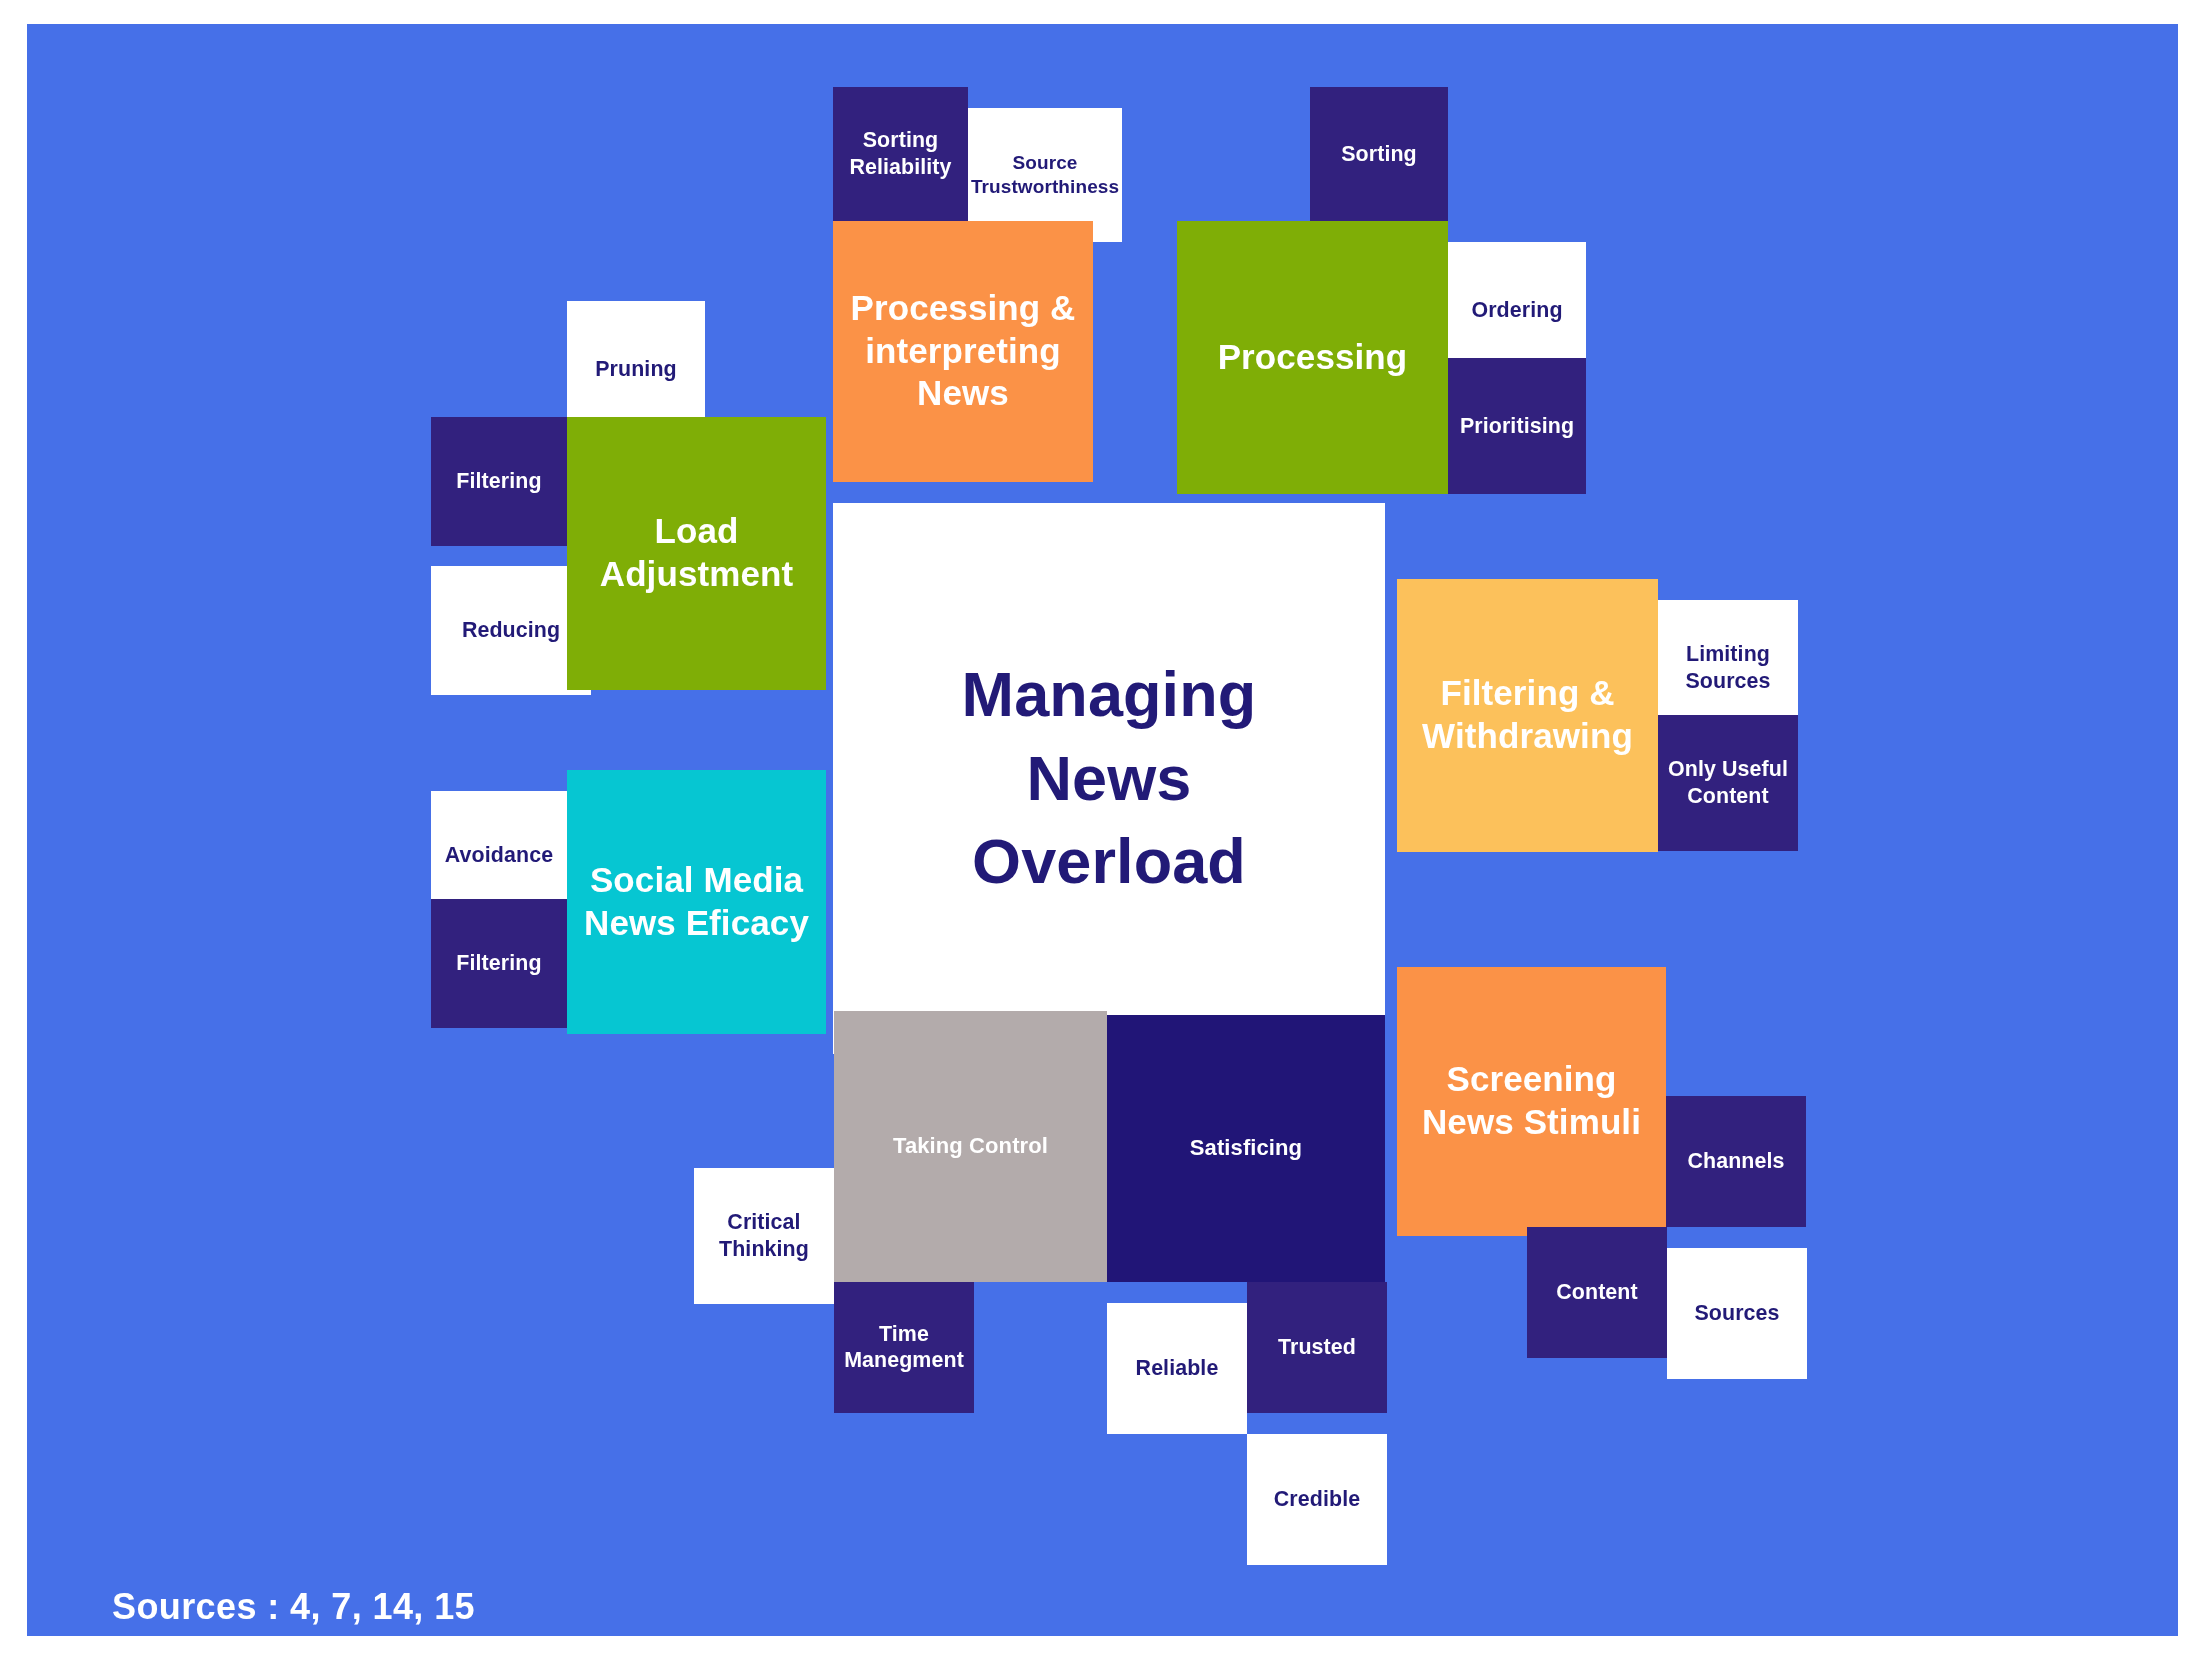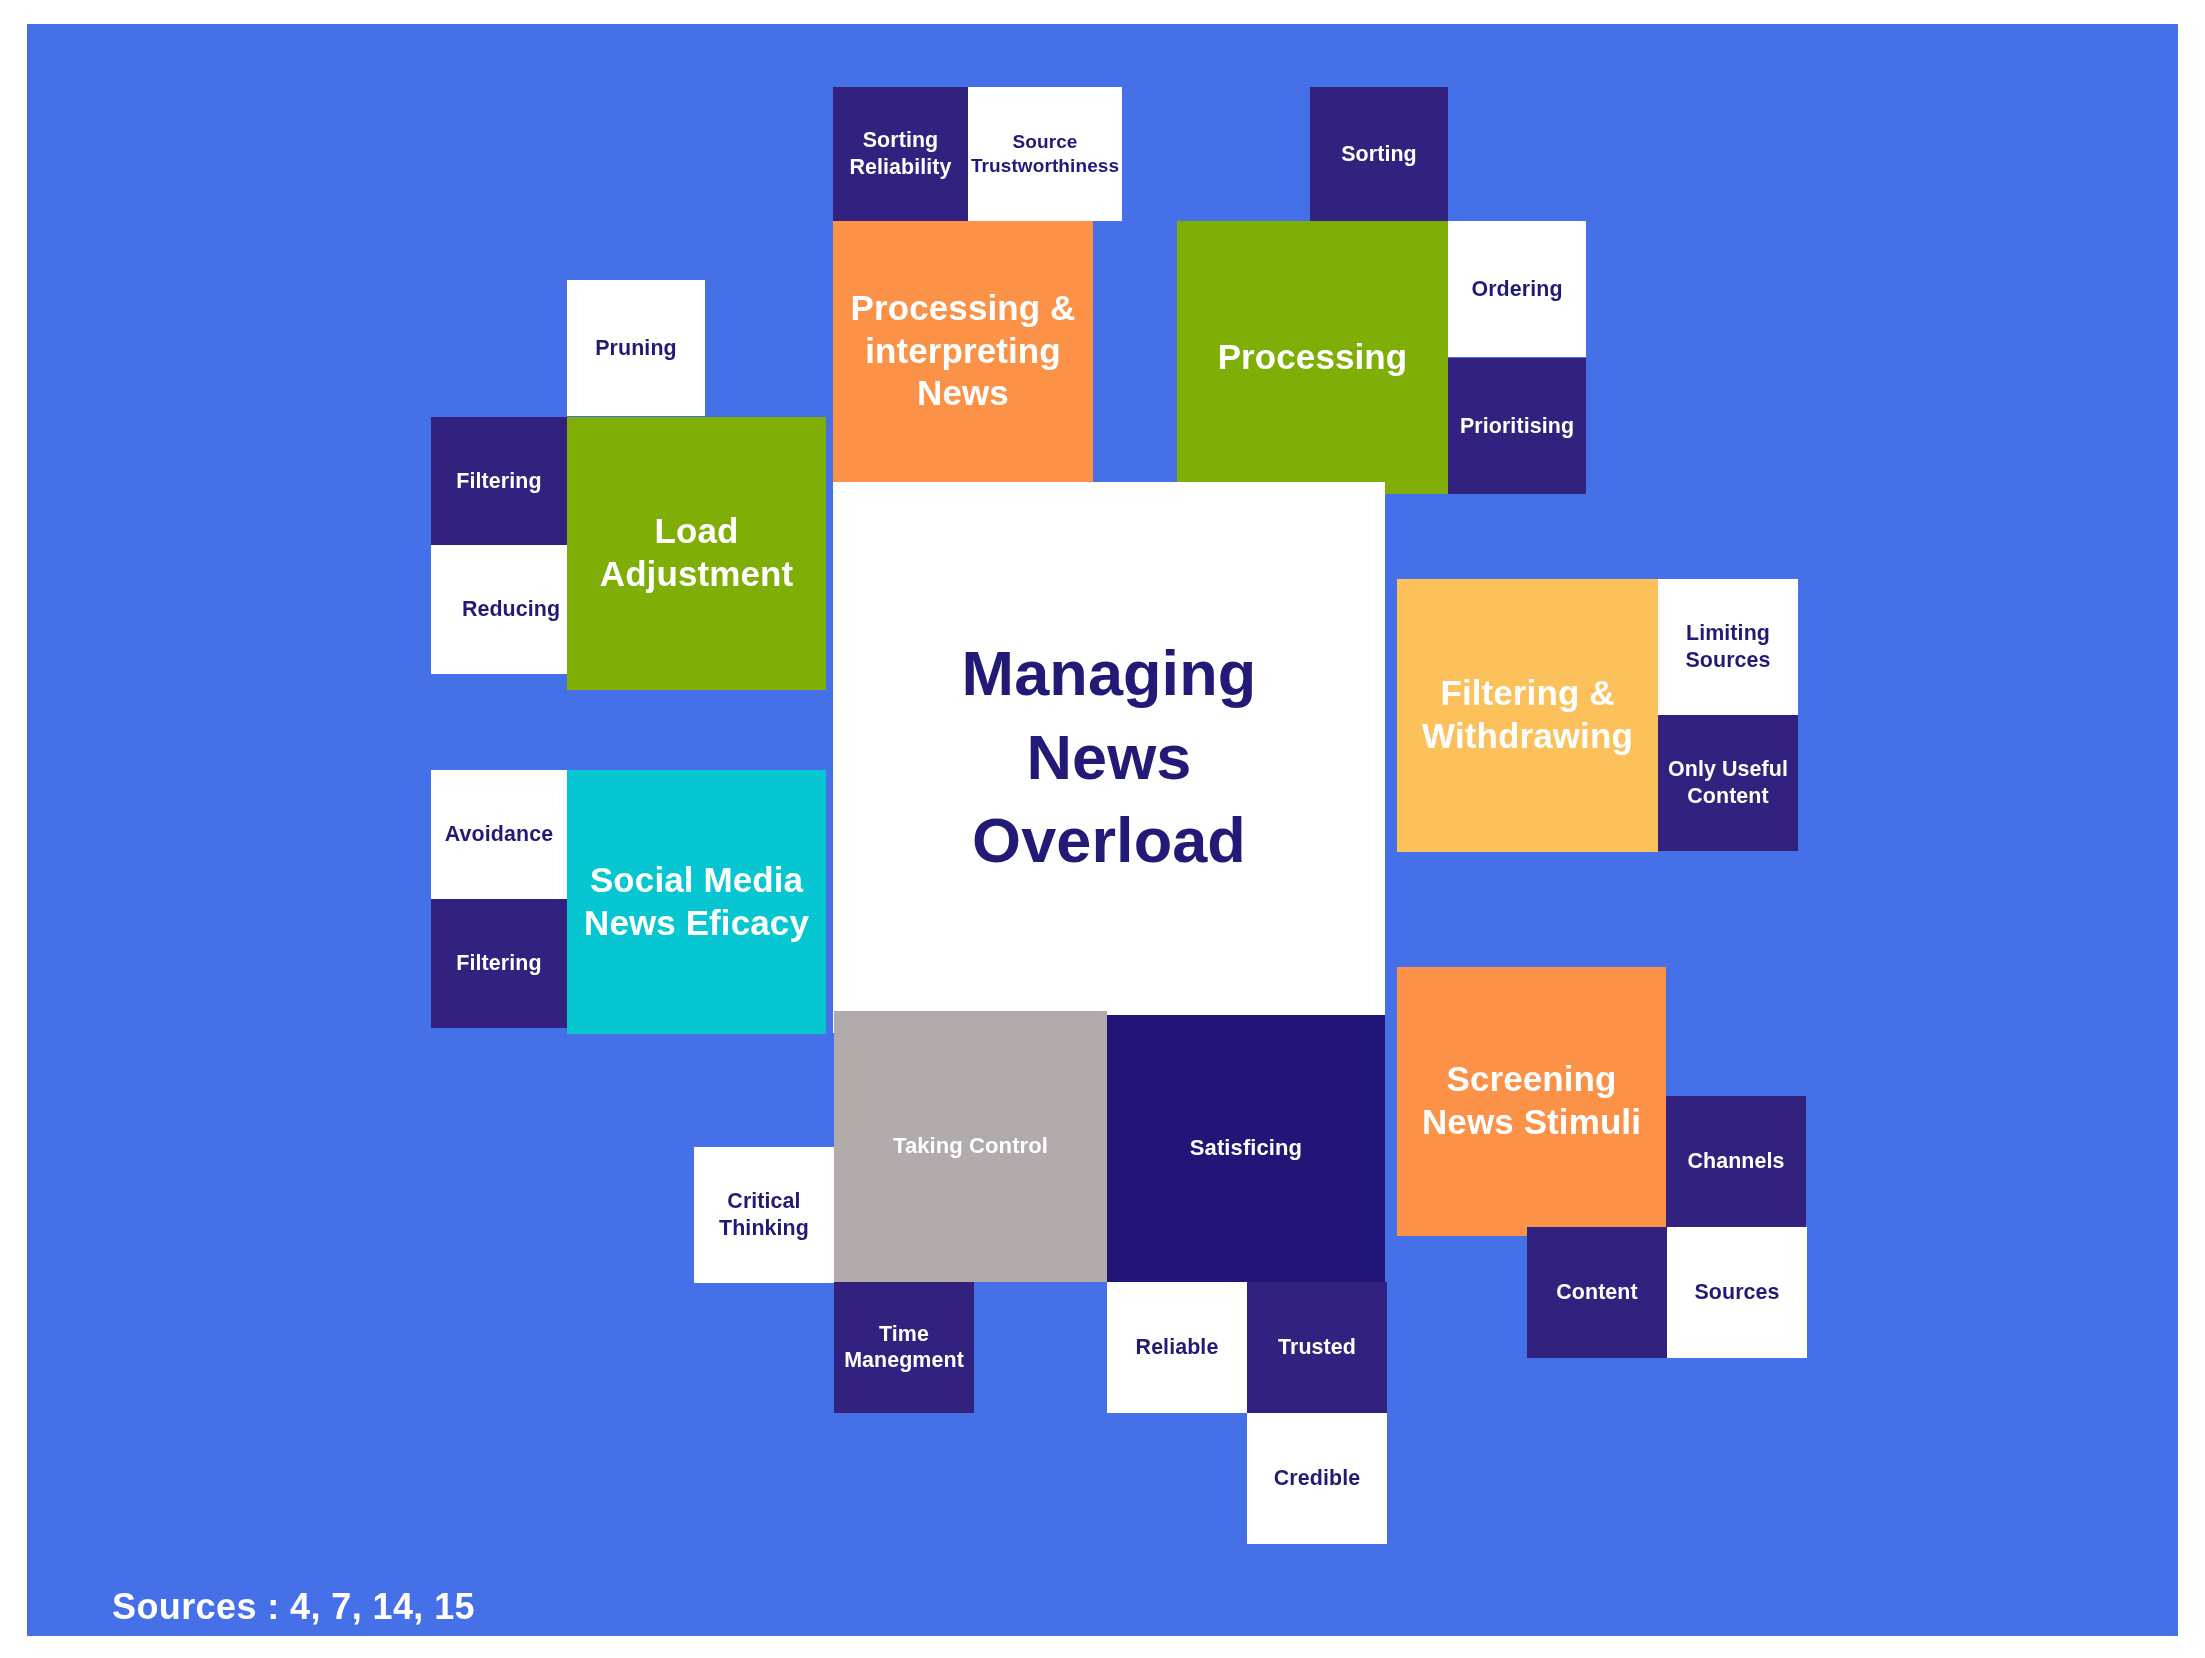--- a/index.html
+++ b/index.html
@@ -28,21 +28,21 @@
     text-align:center;
     box-sizing:border-box;
     line-height:1.22;
     font-weight:bold;
     letter-spacing:0.1px;
     padding:2.9px 5.9px;
   }
   
   .c-purple{background:#32217E;color:#ffffff;}
   .c-navy  {background:#211577;color:#ffffff;}
-  .c-white {background:#ffffff;color:#221A77;}
+  .c-white {background:#ffffff;color:#221A77;margin-top:21px;}
   .c-orange{background:#FB9247;color:#ffffff;}
   .c-green {background:#7FAE06;color:#ffffff;}
   .c-amber {background:#FCC15B;color:#ffffff;}
   .c-teal  {background:#06C6D2;color:#ffffff;}
   .c-grey  {background:#B3ABAB;color:#ffffff;}
 
   
   .t-small  {font-size:21.4px;}
   .t-smaller{font-size:19px;}
   .t-mid    {font-size:22px;}

